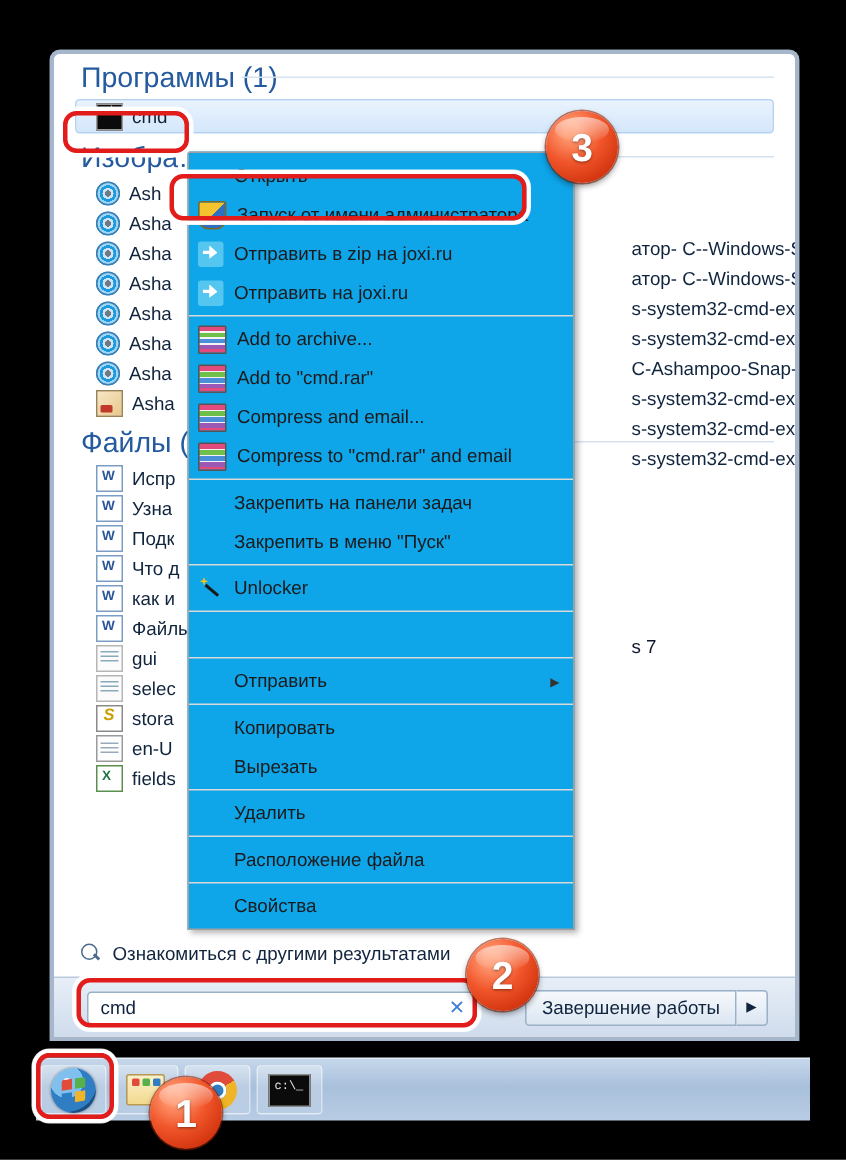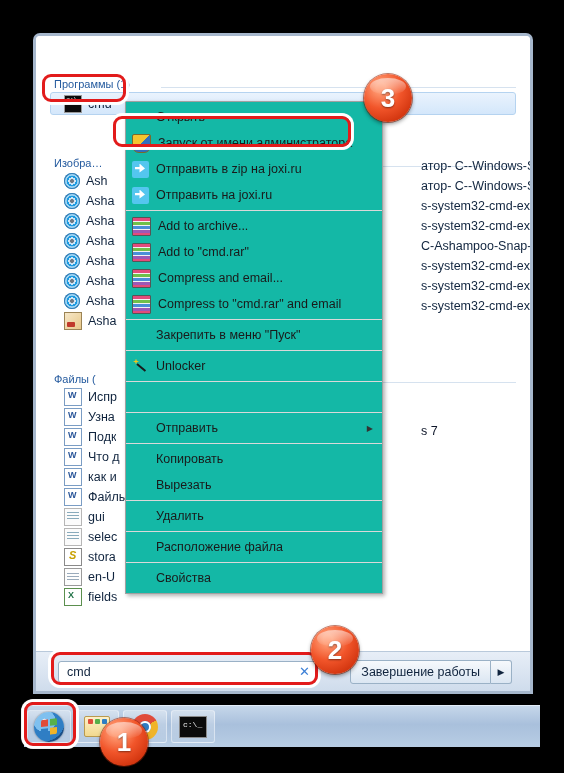--- a/index.html
+++ b/index.html
@@ -14,21 +14,21 @@
     border-radius:7px 7px 0 0;
     box-shadow:0 0 0 1px rgba(255,255,255,.5) inset;
     box-sizing:border-box;
     overflow:hidden;
   }
   #results{
     position:absolute;left:0;top:0;right:0;height:585px;
     background:#fff;overflow:hidden;
   }
   .group-head{
-    color:#245a9e;font-size:11px;padding:6px 0 2px 18px;position:relative;margin-top:36px;
+    color:#245a9e;font-size:19px;padding:6px 0 2px 18px;position:relative;
   }
   .group-head .rule{
     position:absolute;left:125px;right:14px;top:15px;height:1px;background:#d6e2ef;
   }
   .res-row{
     display:flex;align-items:center;height:20px;padding-left:28px;font-size:12.5px;
     color:#10243e;white-space:nowrap;
   }
   .res-row .ic{width:16px;height:16px;margin-right:6px;flex:0 0 16px;
     display:inline-block;position:relative;}
@@ -92,21 +92,21 @@
   }
   #shutdown .arrow{
     height:22px;width:20px;display:flex;align-items:center;justify-content:center;
     background:linear-gradient(#f6f9fc,#dbe6f2);border:1px solid #9ab1c6;border-left:none;
     border-radius:0 3px 3px 0;font-size:9px;color:#10243e;
   }
 
   
   #ctxmenu{
     position:absolute;left:125px;top:101px;width:258px;
-    background:#14b8a6;border:1px solid #a0a0a0;
+    background:#0ea5e9;border:1px solid #a0a0a0;
     box-shadow:2px 2px 4px rgba(0,0,0,.30);
     padding:2px 0;box-sizing:border-box;
   }
   .mi{
     display:flex;align-items:center;height:26px;font-size:12.5px;color:#1a1a1a;
     padding-left:6px;position:relative;white-space:nowrap;
   }
   .mi .mic{width:17px;height:17px;margin-right:7px;flex:0 0 17px;position:relative;}
   .mi .mtext{flex:1;}
   .mi .sub{font-size:8px;color:#333;padding-right:9px;}
@@ -290,20 +290,24 @@
       <div style="height:20px;font-size:12.5px;color:#10243e;white-space:nowrap;">s-system32-cmd-exe</div>
       <div style="height:20px;font-size:12.5px;color:#10243e;white-space:nowrap;">C-Ashampoo-Snap-20…</div>
       <div style="height:20px;font-size:12.5px;color:#10243e;white-space:nowrap;">s-system32-cmd-exe</div>
       <div style="height:20px;font-size:12.5px;color:#10243e;white-space:nowrap;">s-system32-cmd-exe</div>
       <div style="height:20px;font-size:12.5px;color:#10243e;white-space:nowrap;">s-system32-cmd-exe</div>
     </div>
     <div style="position:absolute;left:385px;top:388px;width:115px;height:18px;overflow:hidden;font-size:12.5px;color:#0f172a;white-space:nowrap;">s 7</div>
 
   </div>
 
+  <div id="seemore">
+    <span class="mag"></span>
+    <span>Ознакомиться с другими результатами</span>
+  </div>
 
   <div id="menu-bottom">
     <div id="searchbox">
       <span class="val">cmd</span>
       <span class="clr">✕</span>
     </div>
     <div id="shutdown">
       <div class="btn">
         <span>Завершение работы</span>
       </div>
@@ -342,20 +346,24 @@
     <span class="mic mic-rar"></span>
     <span class="mtext">Compress and email...</span>
   </div>
   <div class="mi">
     <span class="mic mic-rar"></span>
     <span class="mtext">Compress to "cmd.rar" and email</span>
   </div>
   <div class="msep"></div>
   <div class="mi">
     <span class="mic"></span>
+    <span class="mtext">Закрепить на панели задач</span>
+  </div>
+  <div class="mi">
+    <span class="mic"></span>
     <span class="mtext">Закрепить в меню "Пуск"</span>
   </div>
   <div class="msep"></div>
   <div class="mi">
     <span class="mic mic-unlock"></span>
     <span class="mtext">Unlocker</span>
   </div>
   <div class="msep"></div>
   <div class="mi">
     <span class="mic"></span>

